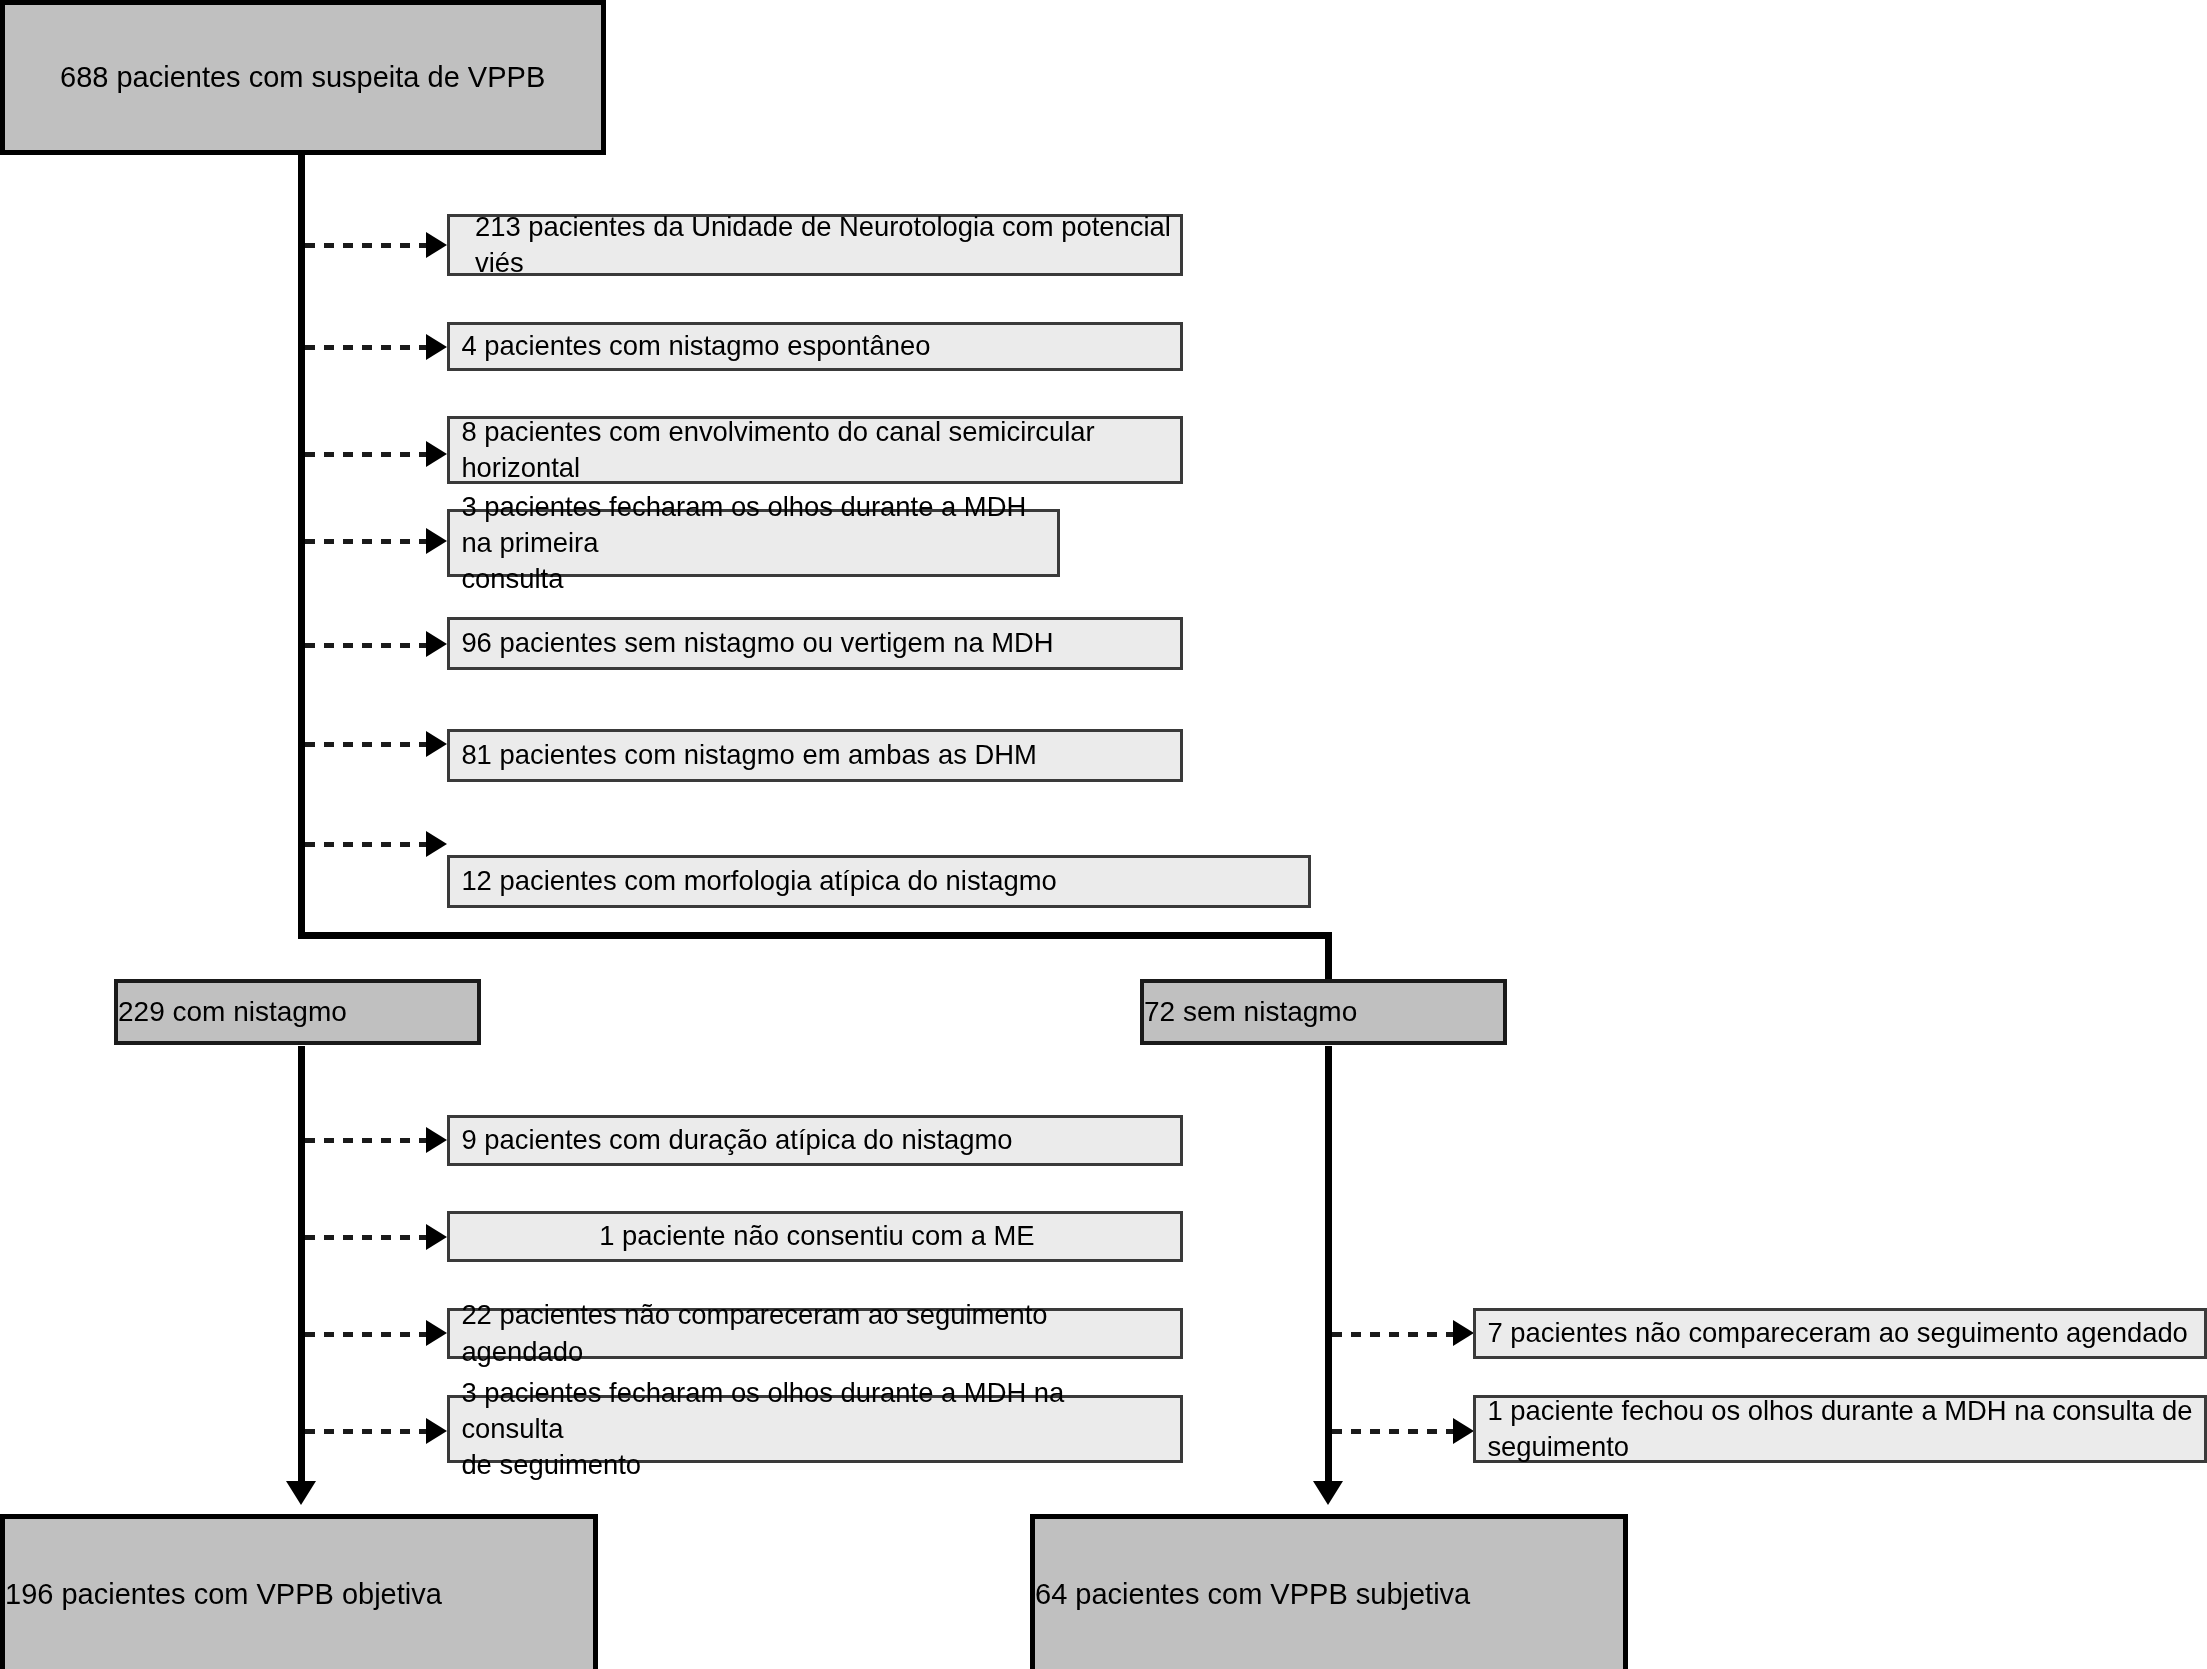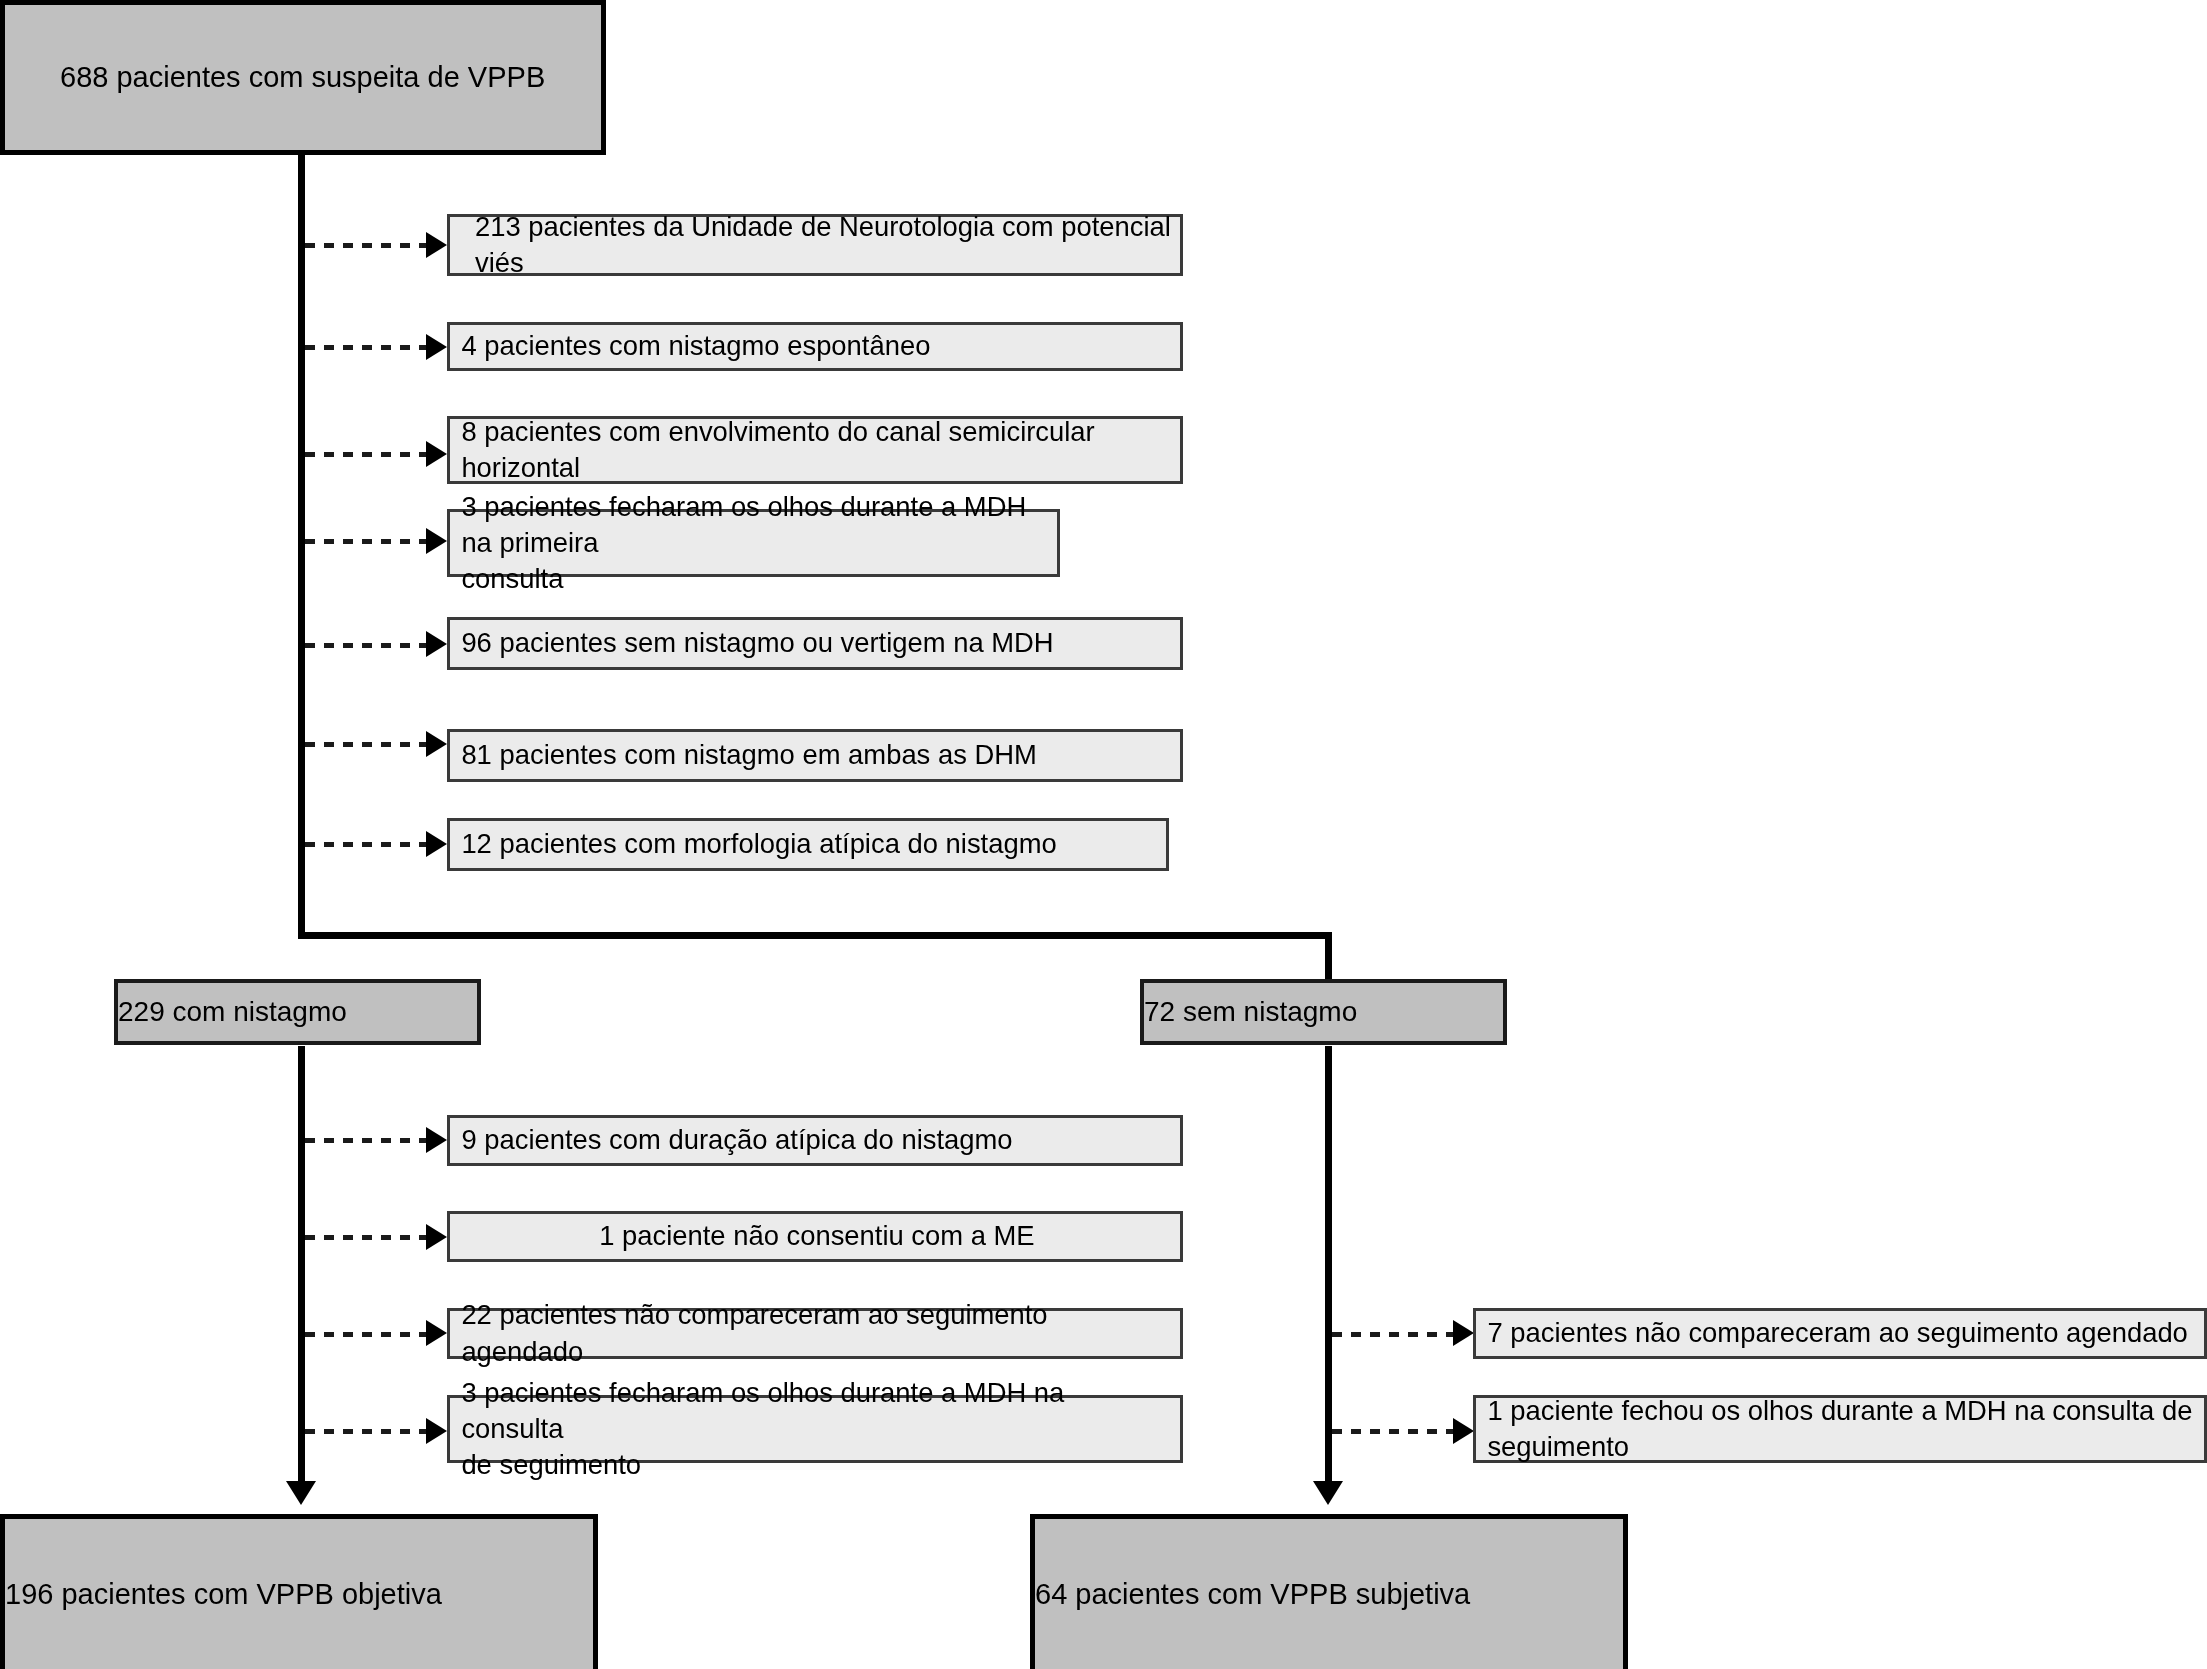--- a/index.html
+++ b/index.html
@@ -146,21 +146,21 @@
   </div>
 
   <div class="branch" style="left:305px; top:742px; width:121px;"></div>
   <div class="arrowhead-r" style="left:426px; top:731px;"></div>
   <div class="node excl" style="left:447px; top:717px; width:736px; height:53px;margin-top:12px;">
     <span class="label">81 pacientes com nistagmo em ambas as DHM</span>
   </div>
 
   <div class="branch" style="left:305px; top:842px; width:121px;"></div>
   <div class="arrowhead-r" style="left:426px; top:831px;"></div>
-  <div class="node excl" style="left:447px; top:818px; width:722px; height:53px;">
+  <div class="node excl" style="left:447px; top:855px; width:864px; height:53px;">
     <span class="label">12 pacientes com morfologia atípica do nistagmo</span>
   </div>
 
   <div class="hline" style="left:298px; top:932px; width:1033px;"></div>
   <div class="vline" style="left:1325px; top:932px; height:80px;"></div>
 
   <div class="node primary small" style="left:114px; top:979px; width:367px; height:66px;">
     <span class="label">229 com nistagmo</span>
   </div>
 

